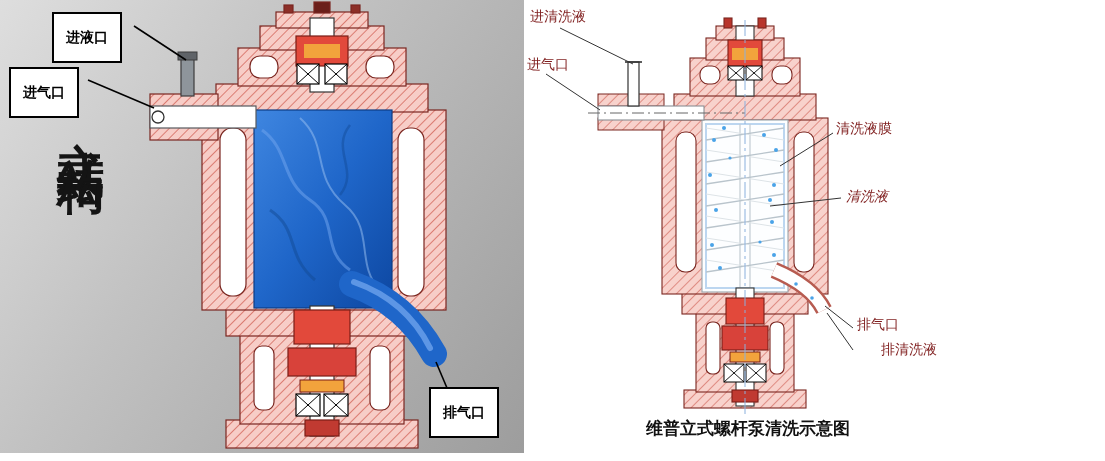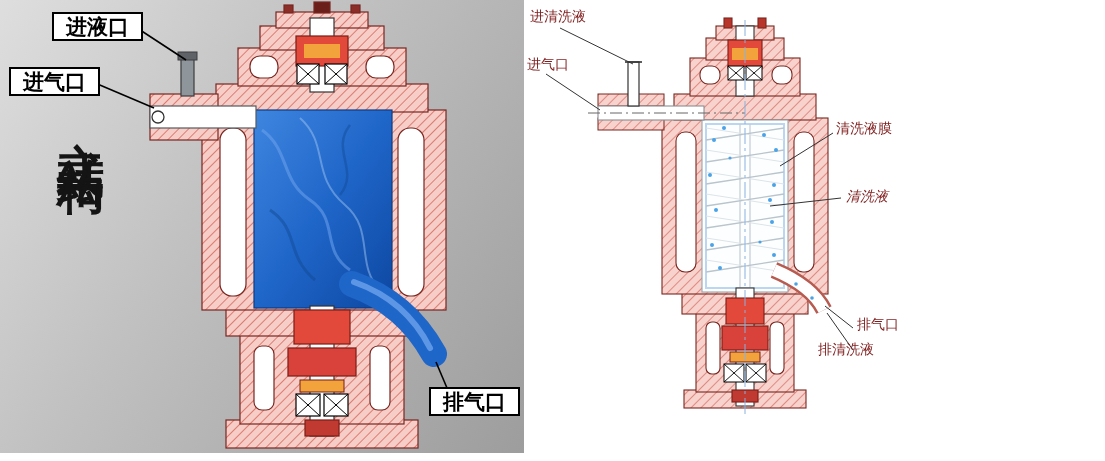--- a/index.html
+++ b/index.html
@@ -10,21 +10,21 @@
   .left-panel{
     position:absolute;left:0;top:0;width:524px;height:453px;
     background:linear-gradient(125deg,#dedede 0%,#c2c2c2 40%,#9d9d9d 100%);
   }
   .right-panel{
     position:absolute;left:524px;top:0;width:581px;height:461px;background:#ffffff;
   }
   svg{position:absolute;left:0;top:0;}
   .boxed-label{
     position:absolute;background:#ffffff;border:2px solid #000;
-    padding:1px 12px;font-weight:bold;font-size:21px;color:#000;
+    padding:16px 12px;font-weight:bold;font-size:14px;color:#000;
     white-space:nowrap;line-height:1.1;z-index:5;
   }
   .plain-label{
     position:absolute;font-size:14px;color:#7f1d1d;white-space:nowrap;z-index:5;
   }
   .caption{
     position:absolute;font-size:17px;font-weight:bold;color:#111;white-space:nowrap;z-index:5;
   }
   .vertical-title{
     position:absolute;left:50px;top:104px;
@@ -266,15 +266,16 @@
         <line x1="329" y1="350" x2="303" y2="313"></line>
       </g>
     </svg>
   </div>
 
   <div class="plain-label" style="left:530px;top:8px;">进清洗液</div>
   <div class="plain-label" style="left:527px;top:56px;">进气口</div>
   <div class="plain-label" style="left:836px;top:120px;text-align:center;">清洗液膜</div>
   <div class="plain-label" style="left:846px;top:188px;font-style:italic;">清洗液</div>
   <div class="plain-label" style="left:857px;top:316px;">排气口</div>
-  <div class="plain-label" style="left:818px;top:341px;text-align:right;">排清洗液</div>
+  <div class="plain-label" style="left:881px;top:341px;text-align:right;">排清洗液</div>
+  <div class="caption" style="left:646px;top:417px;">维普立式螺杆泵清洗示意图</div>
 
 </div>
 
 </body></html>

